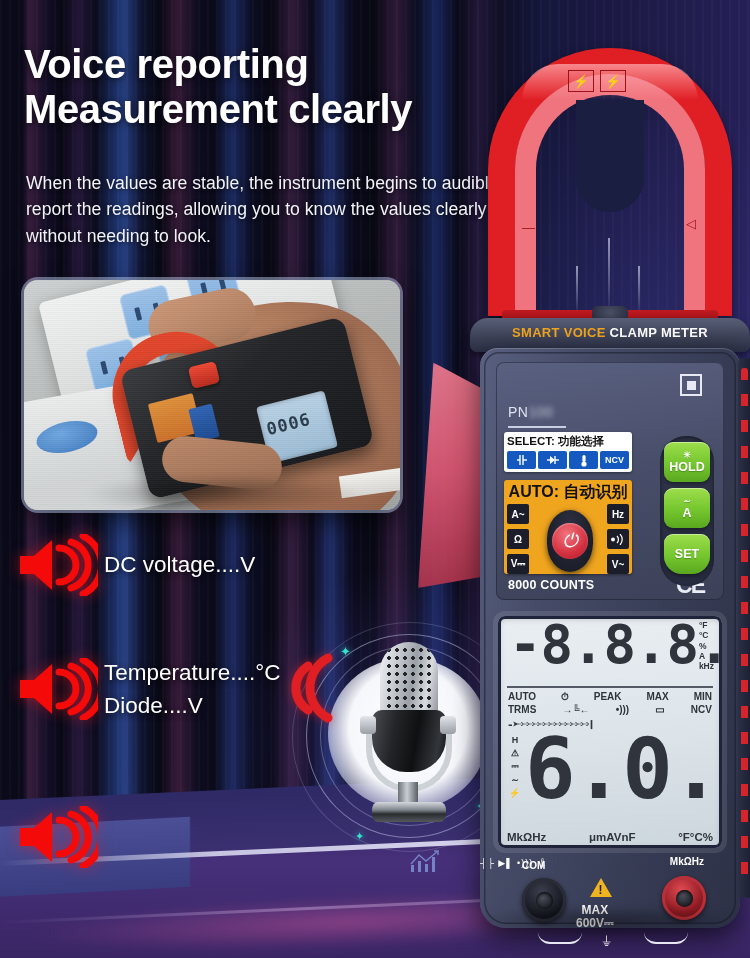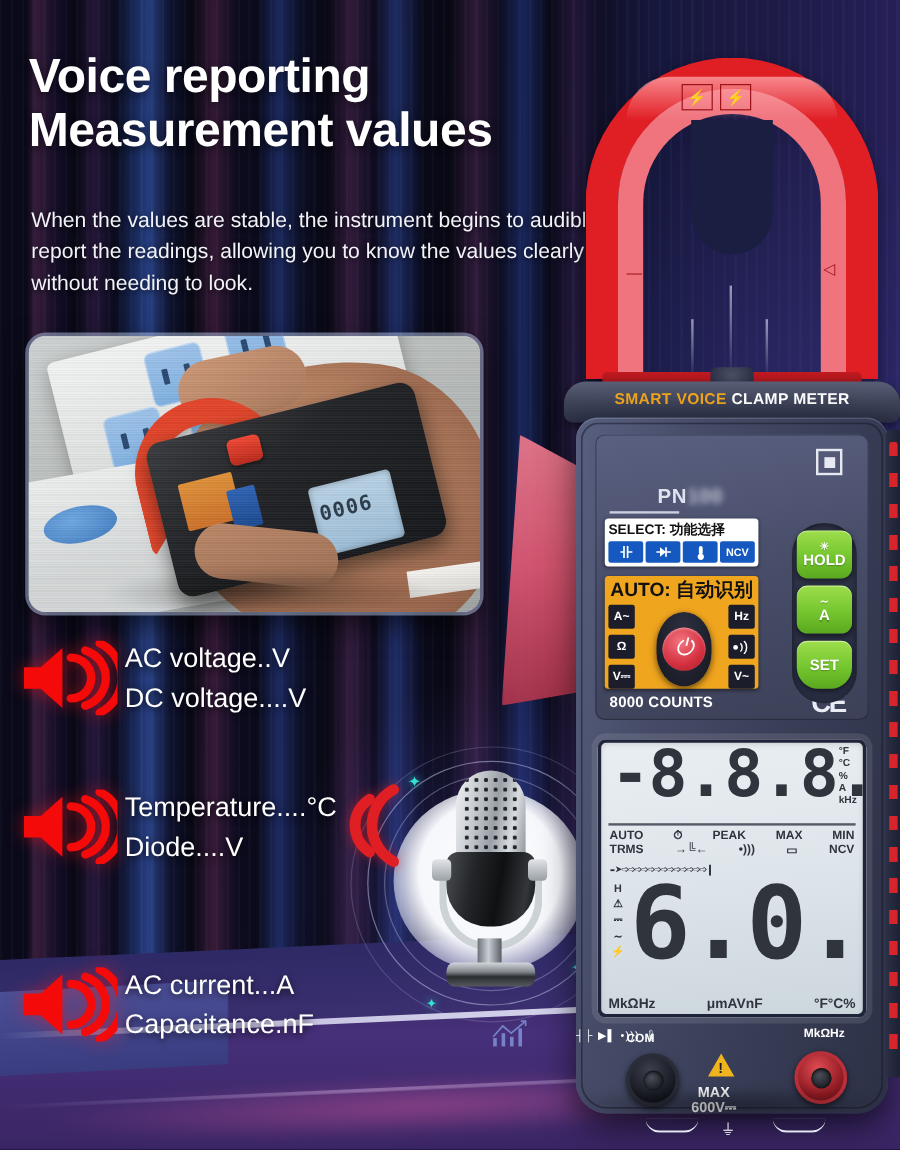--- a/index.html
+++ b/index.html
@@ -359,21 +359,21 @@
   }
   .brand span{ color:#c4161c; font-size:19px; font-weight:bold; letter-spacing:-.4px; }
   .brand sup{ color:#c4161c; font-size:8px; }
   .sq-icon{
     position:absolute; right:22px; top:12px; width:22px; height:22px;
     border:2px solid #e6e9f2; display:flex; align-items:center; justify-content:center;
   }
   .sq-icon i{ width:9px; height:9px; background:#e6e9f2; display:block; }
   .model{
     position:absolute; left:12px; top:42px; color:#dfe3ee;
-    font-size:17px; font-weight:bold; letter-spacing:.5px;margin-left:40px;
+    font-size:14px; font-weight:normal; letter-spacing:.5px;
   }
   .model .blur{ filter:blur(2.6px); opacity:.8; }
   .model-ul{
     position:absolute; left:12px; top:64px; width:58px; height:2px;
     background:#c9cee0;
   }
   .sel-box{
     position:absolute; left:8px; top:70px; width:128px;
     background:#fff; border-radius:3px; padding:2px 3px 3px 3px;
     box-shadow:0 1px 3px rgba(0,0,0,.4);
@@ -566,21 +566,21 @@
   <div class="bg-glow-mid"></div>
   <div class="floor"></div>
   <div class="floor-top"></div>
   <div class="floor-block"></div>
   <div class="floor-line"></div>
   <div class="floor-line2"></div>
   <div class="floor-pink"></div>
 
   <div class="headline">
     <span>Voice reporting</span>
-    <span class="l2">Measurement values</span>
+    <span class="l2">Measurement clearly</span>
   </div>
   <div class="subhead">When the values are stable, the instrument begins to audibly report the readings, allowing you to know the values clearly without needing to look.</div>
 
   <div class="photo">
     <div class="ph-wall"></div>
     <div class="ph-strip">
       <div class="ph-sock" style="left:80px;top:12px;"></div>
       <div class="ph-sock" style="left:150px;top:4px;"></div>
       <div class="ph-sock" style="left:34px;top:56px;"></div>
       <div class="ph-sock" style="left:104px;top:48px;"></div>
@@ -610,21 +610,20 @@
     <div class="feat-group feat-g1">
       <div class="spk">
         <svg width="84" height="62" viewBox="0 0 84 62">
           <path d="M6 22 L20 22 L38 6 L38 56 L20 40 L6 40 Z" fill="#f50a0a"></path>
           <path d="M45 14 a16 16 0 0 1 0 34" stroke="#f50a0a" stroke-width="7" fill="none" stroke-linecap="round"></path>
           <path d="M57 8 a24 24 0 0 1 0 46" stroke="#f50a0a" stroke-width="7" fill="none" stroke-linecap="round"></path>
           <path d="M69 2 a32 32 0 0 1 0 58" stroke="#f50a0a" stroke-width="7" fill="none" stroke-linecap="round"></path>
         </svg>
       </div>
       <div class="feat-lines">
-        <div>AC voltage..V</div>
         <div>DC voltage....V</div>
       </div>
     </div>
 
     <div class="feat-group feat-g2">
       <div class="spk">
         <svg width="84" height="62" viewBox="0 0 84 62">
           <path d="M6 22 L20 22 L38 6 L38 56 L20 40 L6 40 Z" fill="#f50a0a"></path>
           <path d="M45 14 a16 16 0 0 1 0 34" stroke="#f50a0a" stroke-width="7" fill="none" stroke-linecap="round"></path>
           <path d="M57 8 a24 24 0 0 1 0 46" stroke="#f50a0a" stroke-width="7" fill="none" stroke-linecap="round"></path>
@@ -638,24 +637,20 @@
     </div>
 
     <div class="feat-group feat-g3">
       <div class="spk">
         <svg width="84" height="62" viewBox="0 0 84 62">
           <path d="M6 22 L20 22 L38 6 L38 56 L20 40 L6 40 Z" fill="#f50a0a"></path>
           <path d="M45 14 a16 16 0 0 1 0 34" stroke="#f50a0a" stroke-width="7" fill="none" stroke-linecap="round"></path>
           <path d="M57 8 a24 24 0 0 1 0 46" stroke="#f50a0a" stroke-width="7" fill="none" stroke-linecap="round"></path>
           <path d="M69 2 a32 32 0 0 1 0 58" stroke="#f50a0a" stroke-width="7" fill="none" stroke-linecap="round"></path>
         </svg>
-      </div>
-      <div class="feat-lines">
-        <div>AC current...A</div>
-        <div>Capacitance.nF</div>
       </div>
     </div>
 
   </div>
 
   <div class="mic-wrap">
     <div class="mic-ring mr3"></div>
     <div class="mic-ring mr1"></div>
     <div class="mic-ring mr2"></div>
     <div class="mic-glow"></div>

